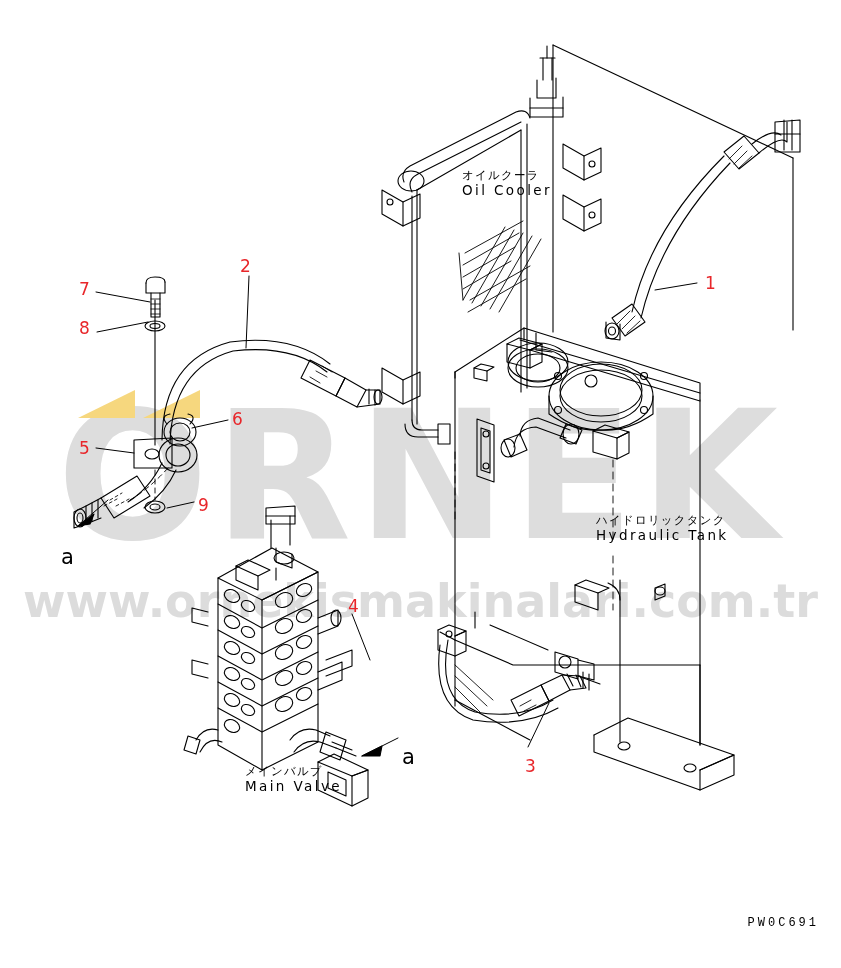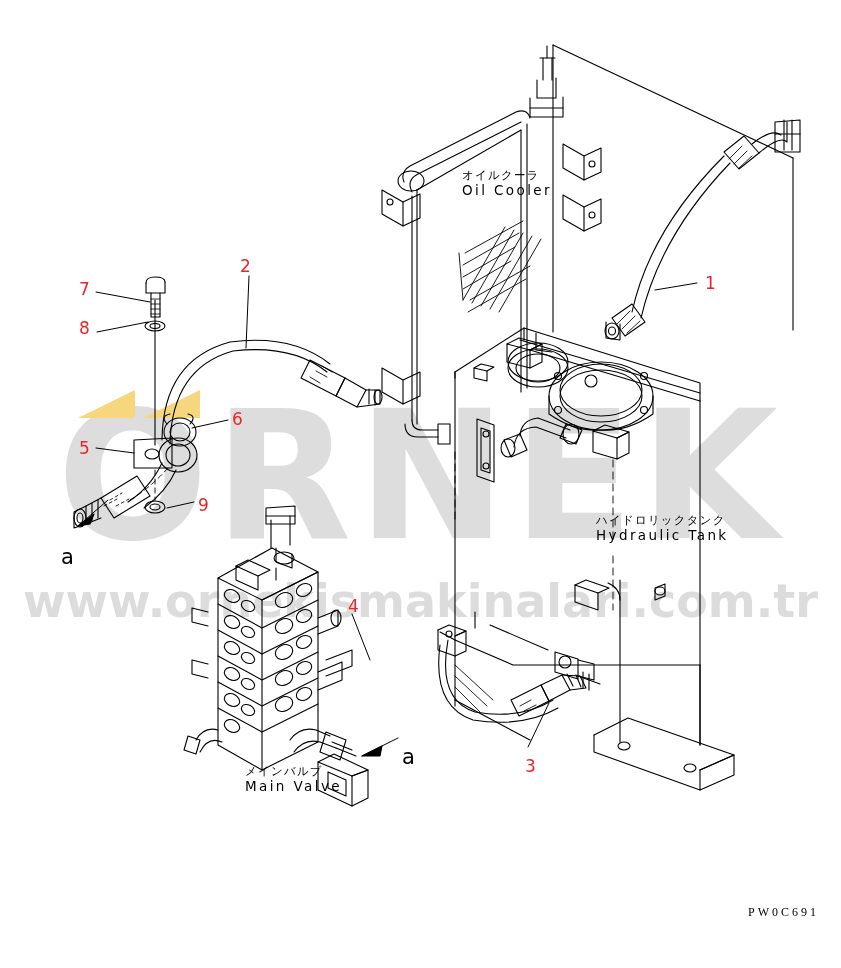--- a/index.html
+++ b/index.html
@@ -21,22 +21,22 @@
     user-select:none;pointer-events:none;margin-top:48px;
   }
   .lbl{position:absolute;color:#000;text-align:center;white-space:nowrap;
        font-family:"DejaVu Sans",sans-serif;}
   .lbl .jp{font-size:11.5px;letter-spacing:1.2px;line-height:14px;}
   .lbl .en{font-size:13.5px;letter-spacing:2.4px;line-height:16px;}
   .callout{position:absolute;color:#e8262a;font-size:17px;
            font-family:"DejaVu Sans",sans-serif;line-height:1;}
   .amark{position:absolute;font-size:21px;color:#000;line-height:1;
          font-family:"DejaVu Sans",sans-serif;}
-  .partno{position:absolute;right:22px;bottom:48px;font-size:12px;
-          letter-spacing:3px;color:#000;font-family:Liberation Serif, serif;}
+  .partno{position:absolute;right:22px;bottom:38px;font-size:12px;
+          letter-spacing:3px;color:#000;font-family:Liberation Mono, monospace;}
 </style>
 </head>
 <body>
 
 <div id="stage">
 
   <div class="wm-big">ORNEK</div>
   <div class="wm-url">www.ornekismakinalari.com.tr</div>
 
   <svg width="841" height="968" viewBox="0 0 841 968">

